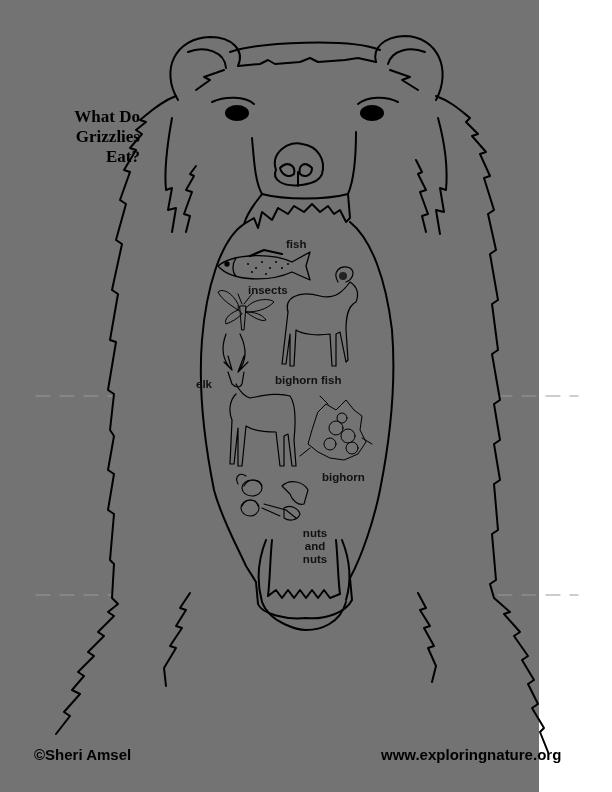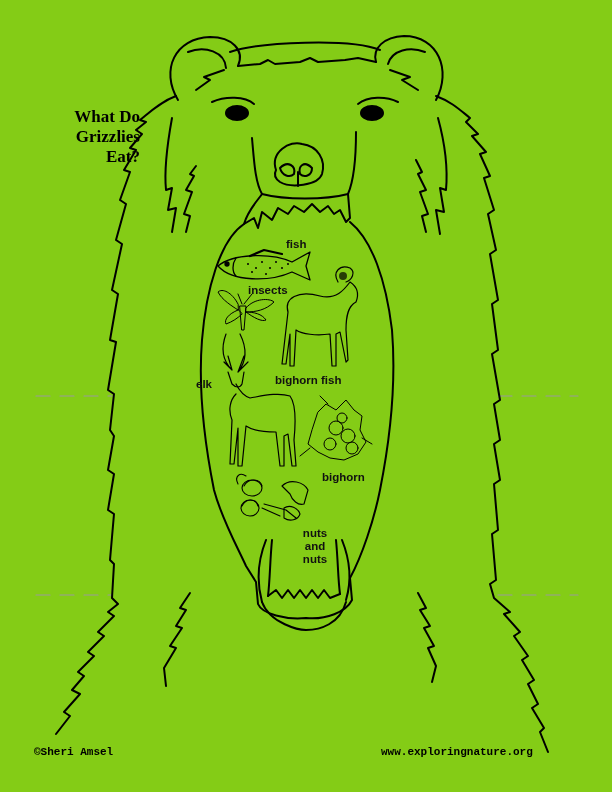--- a/index.html
+++ b/index.html
@@ -1,32 +1,32 @@
 <!DOCTYPE html>
 <html><head>
 <meta charset="utf-8">
 <style>
   html, body { margin: 0; padding: 0; background: #ffffff; }
   body { width: 612px; height: 792px; position: relative; overflow: hidden; font-family: "Liberation Sans", sans-serif; }
-  .page { position: absolute; left: 0; top: 0; width: 612px; height: 792px; background: #84cc16; }
+  .page { position: absolute; left: 0; top: 0; width: 539px; height: 792px; background: #737373; }
   svg.art { position: absolute; left: 0; top: 0; width: 612px; height: 792px; }
   .title {
     position: absolute; left: 38px; top: 107px; width: 102px;
     font-family: "Liberation Serif", serif; font-weight: bold; font-size: 17px;
     line-height: 20px; text-align: right; color: #000;
   }
   .title span { display: block; }
   .label {
     position: absolute; font-family: "Liberation Sans", sans-serif; font-weight: bold;
     font-size: 11.5px; color: #111; line-height: 13px; white-space: nowrap; text-align: right;
   }
   .label.center { text-align: center; }
   .footer {
-    position: absolute; top: 746px; font-family: Liberation Mono, monospace;
-    font-weight: bold; font-size: 11px; color: #000;
+    position: absolute; top: 746px; font-family: Liberation Sans, sans-serif;
+    font-weight: bold; font-size: 15px; color: #000;
   }
 </style>
 </head>
 <body>
 
 <div class="page">
 
   <svg class="art" viewBox="0 0 612 792" xmlns="http://www.w3.org/2000/svg">
     <g fill="none" stroke="#000" stroke-width="2" stroke-linejoin="round" stroke-linecap="round">
 

